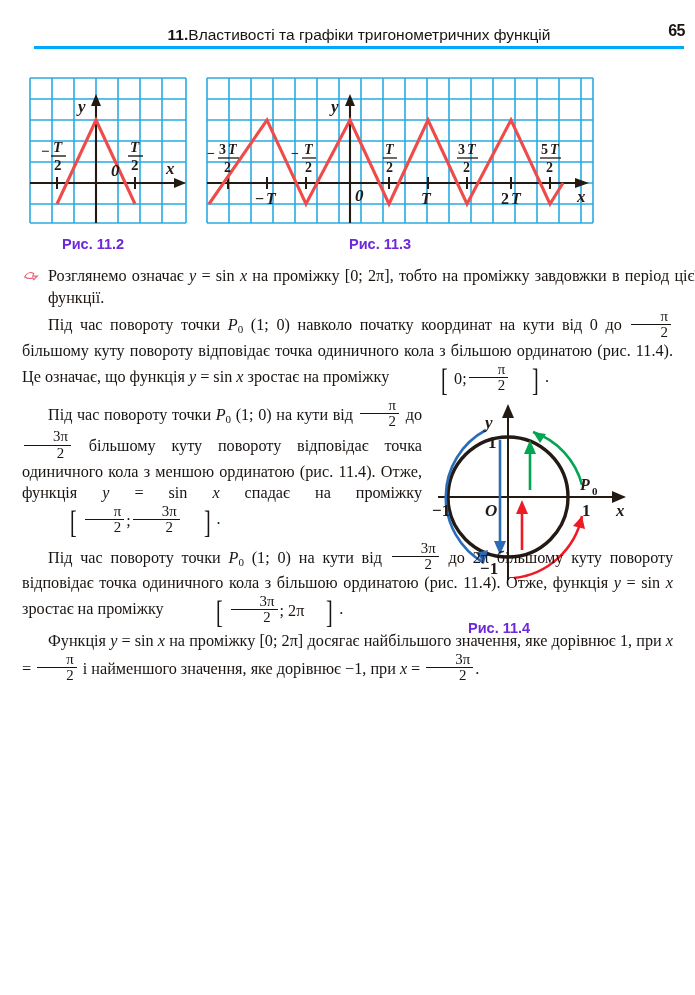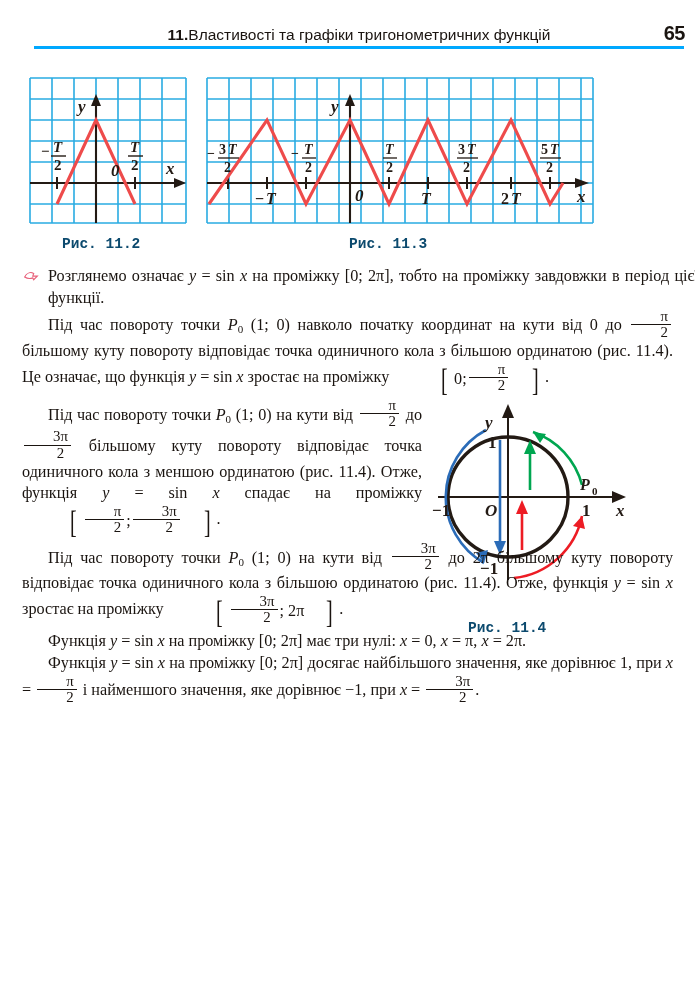--- a/index.html
+++ b/index.html
@@ -21,40 +21,40 @@
     text-align:center;
     font-family:"Liberation Sans", sans-serif;
     font-size:15.5px;
     white-space:nowrap;
   }
   .header-num{font-weight:bold;}
   .header-title{font-weight:normal;}
   .page-number{
     position:absolute;right:22px;top:22px;
     font-family:"Liberation Sans", sans-serif;
-    font-size:20px;font-weight:bold;
+    font-size:16px;font-weight:bold;
     letter-spacing:-0.5px;
     text-align:right;
   }
   .header-rule{
     position:absolute;left:22px;top:46px;width:650px;height:3px;
     background:#00a8ff;
   }
 
   
   .fig-row{position:absolute;left:0;top:72px;width:695px;height:188px;}
 
   .grid-fig{position:absolute;background:#ffffff;}
   .grid-svg{display:block;}
 
   .fig-caption{
     position:absolute;
-    font-family:Liberation Mono, monospace;
+    font-family:Liberation Sans, sans-serif;
     font-size:14.5px;font-weight:bold;
-    color:#0c4a6e;
+    color:#6d28d9;
     white-space:nowrap;
   }
   #cap112{left:62px;top:236px;}
   #cap113{left:349px;top:236px;}
   #cap114{left:468px;top:600px;margin-top:20px;}
 
   
   .body{
     position:absolute;left:22px;top:266px;width:651px;
   }
@@ -322,23 +322,20 @@
     </p>
 
     <div class="vspace"></div>
 
     <p class="para indent full tight">
       <span>Під час повороту точки </span><span class="mi">P</span><span class="sub">0</span><span> (1; 0) на кути від </span><span class="frac"><span class="num">3π</span><span class="den">2</span></span><span> до 2π більшому куту повороту відповідає точка одиничного кола з більшою ординатою (рис. 11.4). Отже, функція </span><span class="mi">y</span><span class="mr"> = sin </span><span class="mi">x</span><span> зростає на проміжку </span><span class="interval"><span class="brk">[</span><span class="frac"><span class="num">3π</span><span class="den">2</span></span><span>; 2π</span><span class="brk">]</span></span><span>.</span>
     </p>
 
     <div class="vspace"></div>
 
-    <p class="para indent full">
-      <span>Функція </span><span class="mi">y</span><span class="mr"> = sin </span><span class="mi">x</span><span> на проміжку [0; 2π] має три нулі: </span><span class="mi">x</span><span> = 0, </span><span class="mi">x</span><span> = π, </span><span class="mi">x</span><span> = 2π.</span>
-    </p>
 
 
     <p class="para indent full tight">
       <span>Функція </span><span class="mi">y</span><span class="mr"> = sin </span><span class="mi">x</span><span> на проміжку [0; 2π] досягає найбільшого значення, яке дорівнює 1, при </span><span class="mi">x</span><span> = </span><span class="frac"><span class="num">π</span><span class="den">2</span></span><span> і найменшого значення, яке дорівнює −1, при </span><span class="mi">x</span><span> = </span><span class="frac"><span class="num">3π</span><span class="den">2</span></span><span>.</span>
     </p>
 
   </div>
 </div>
 
 </body></html>

